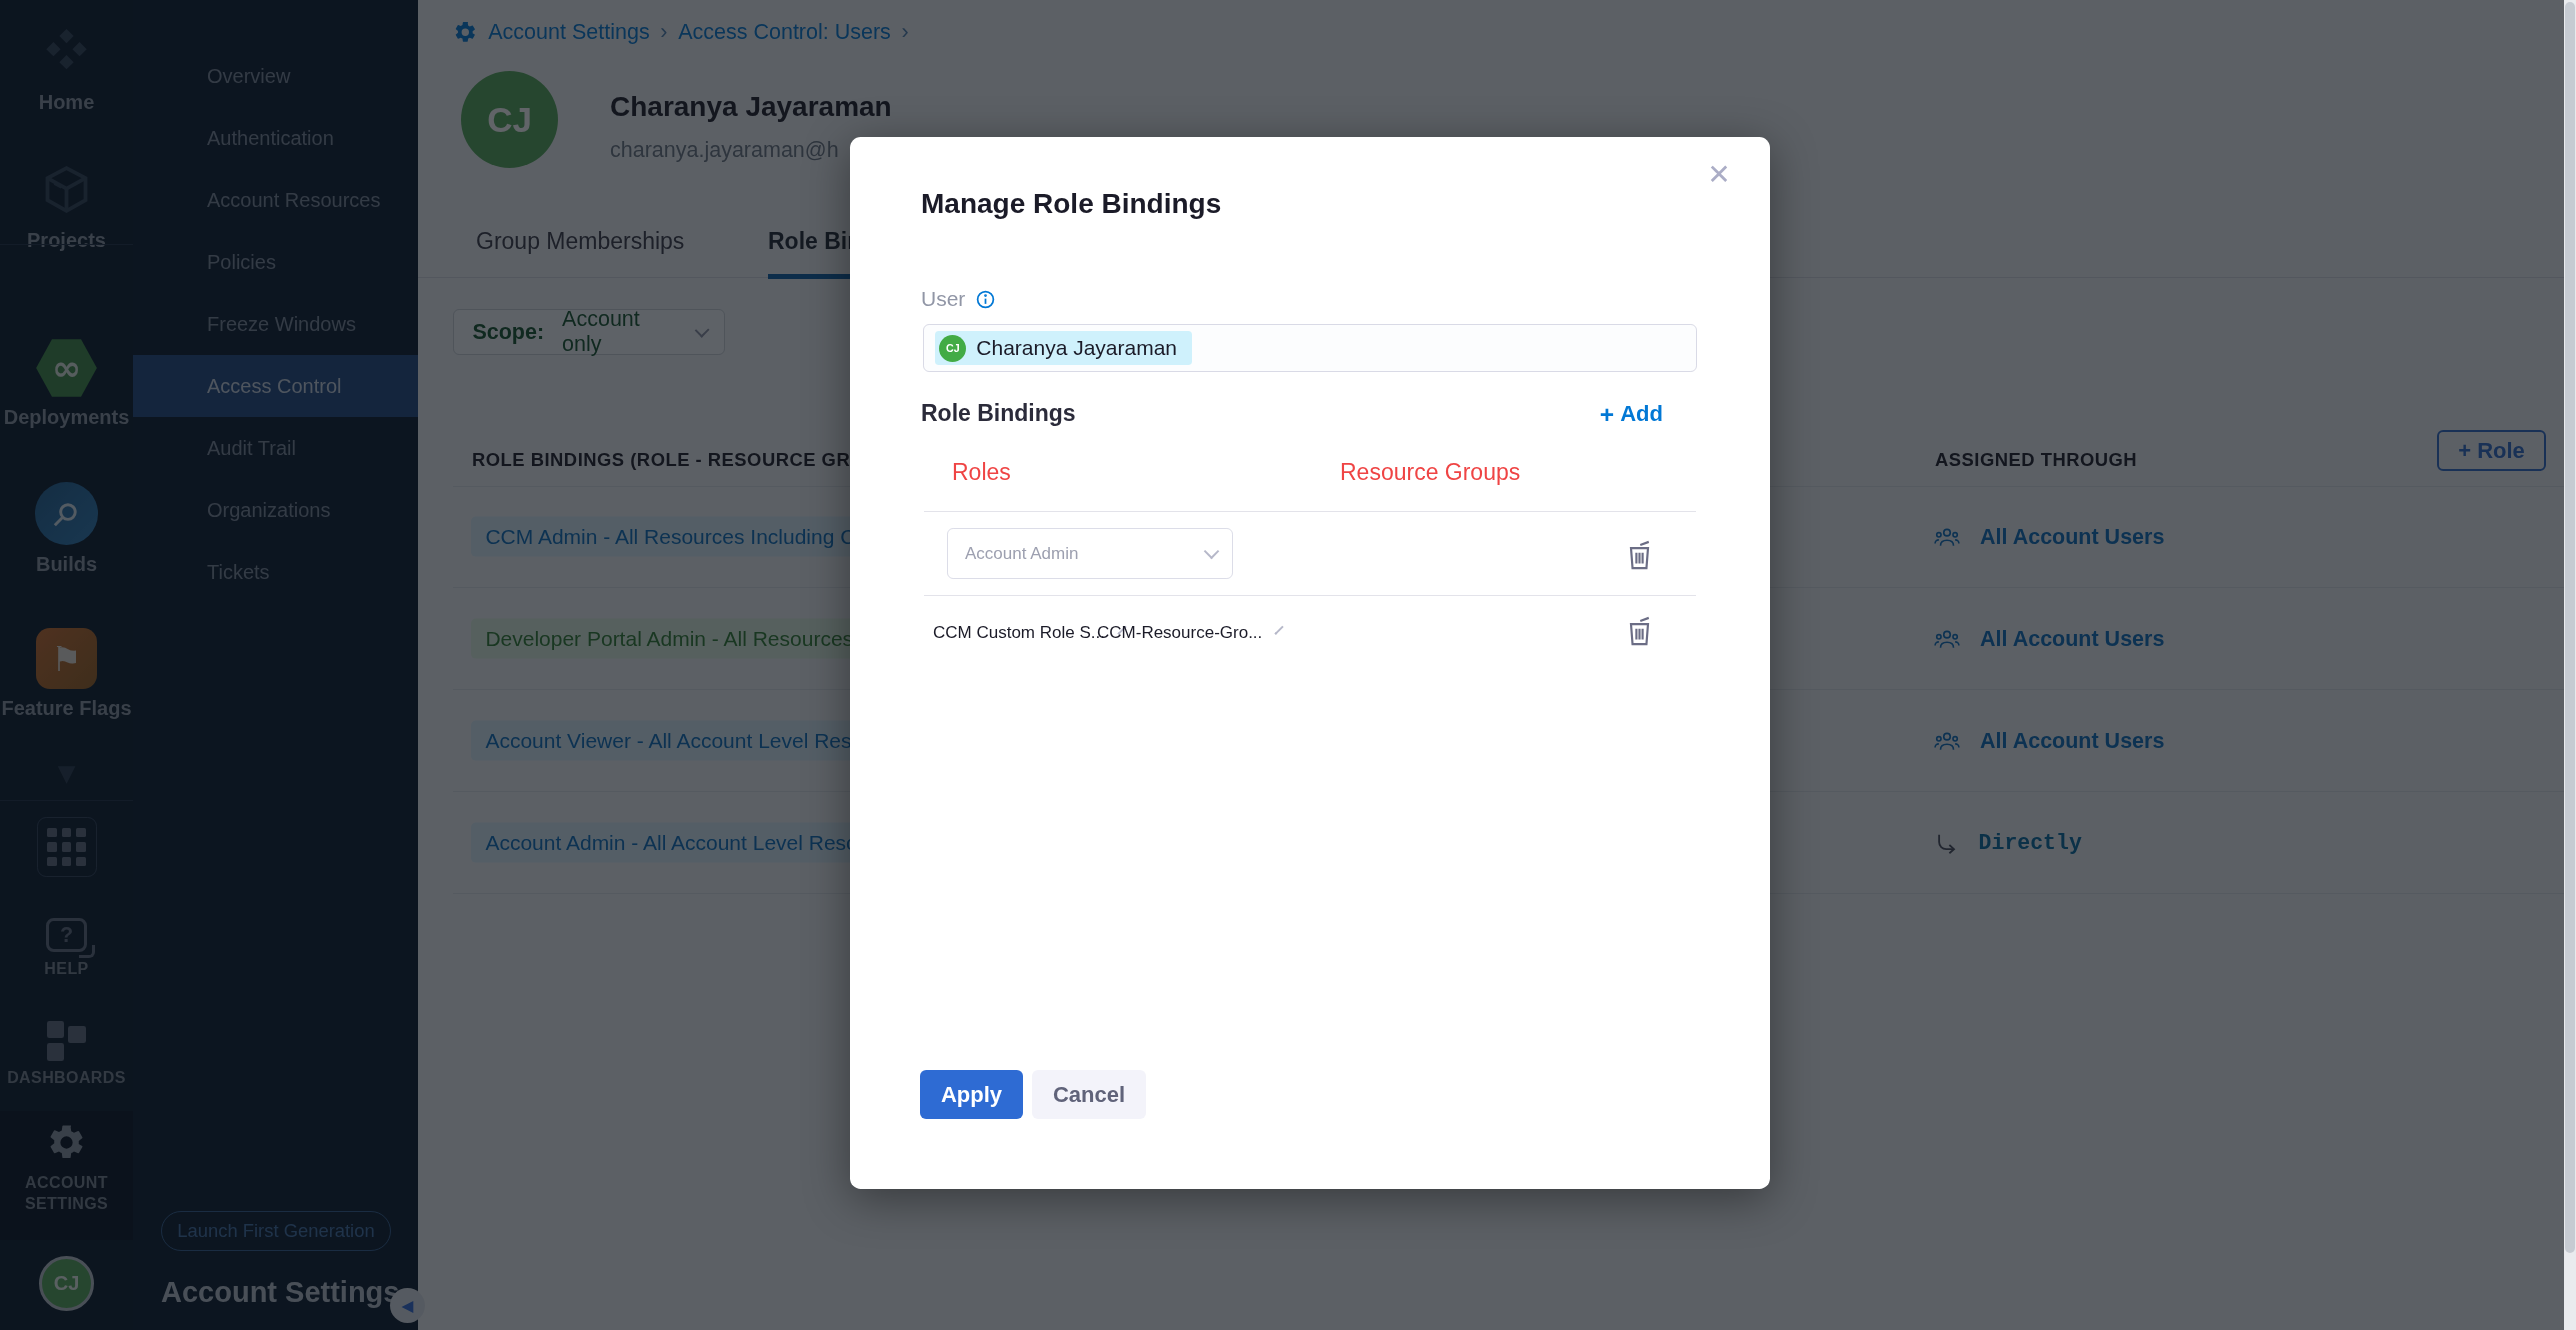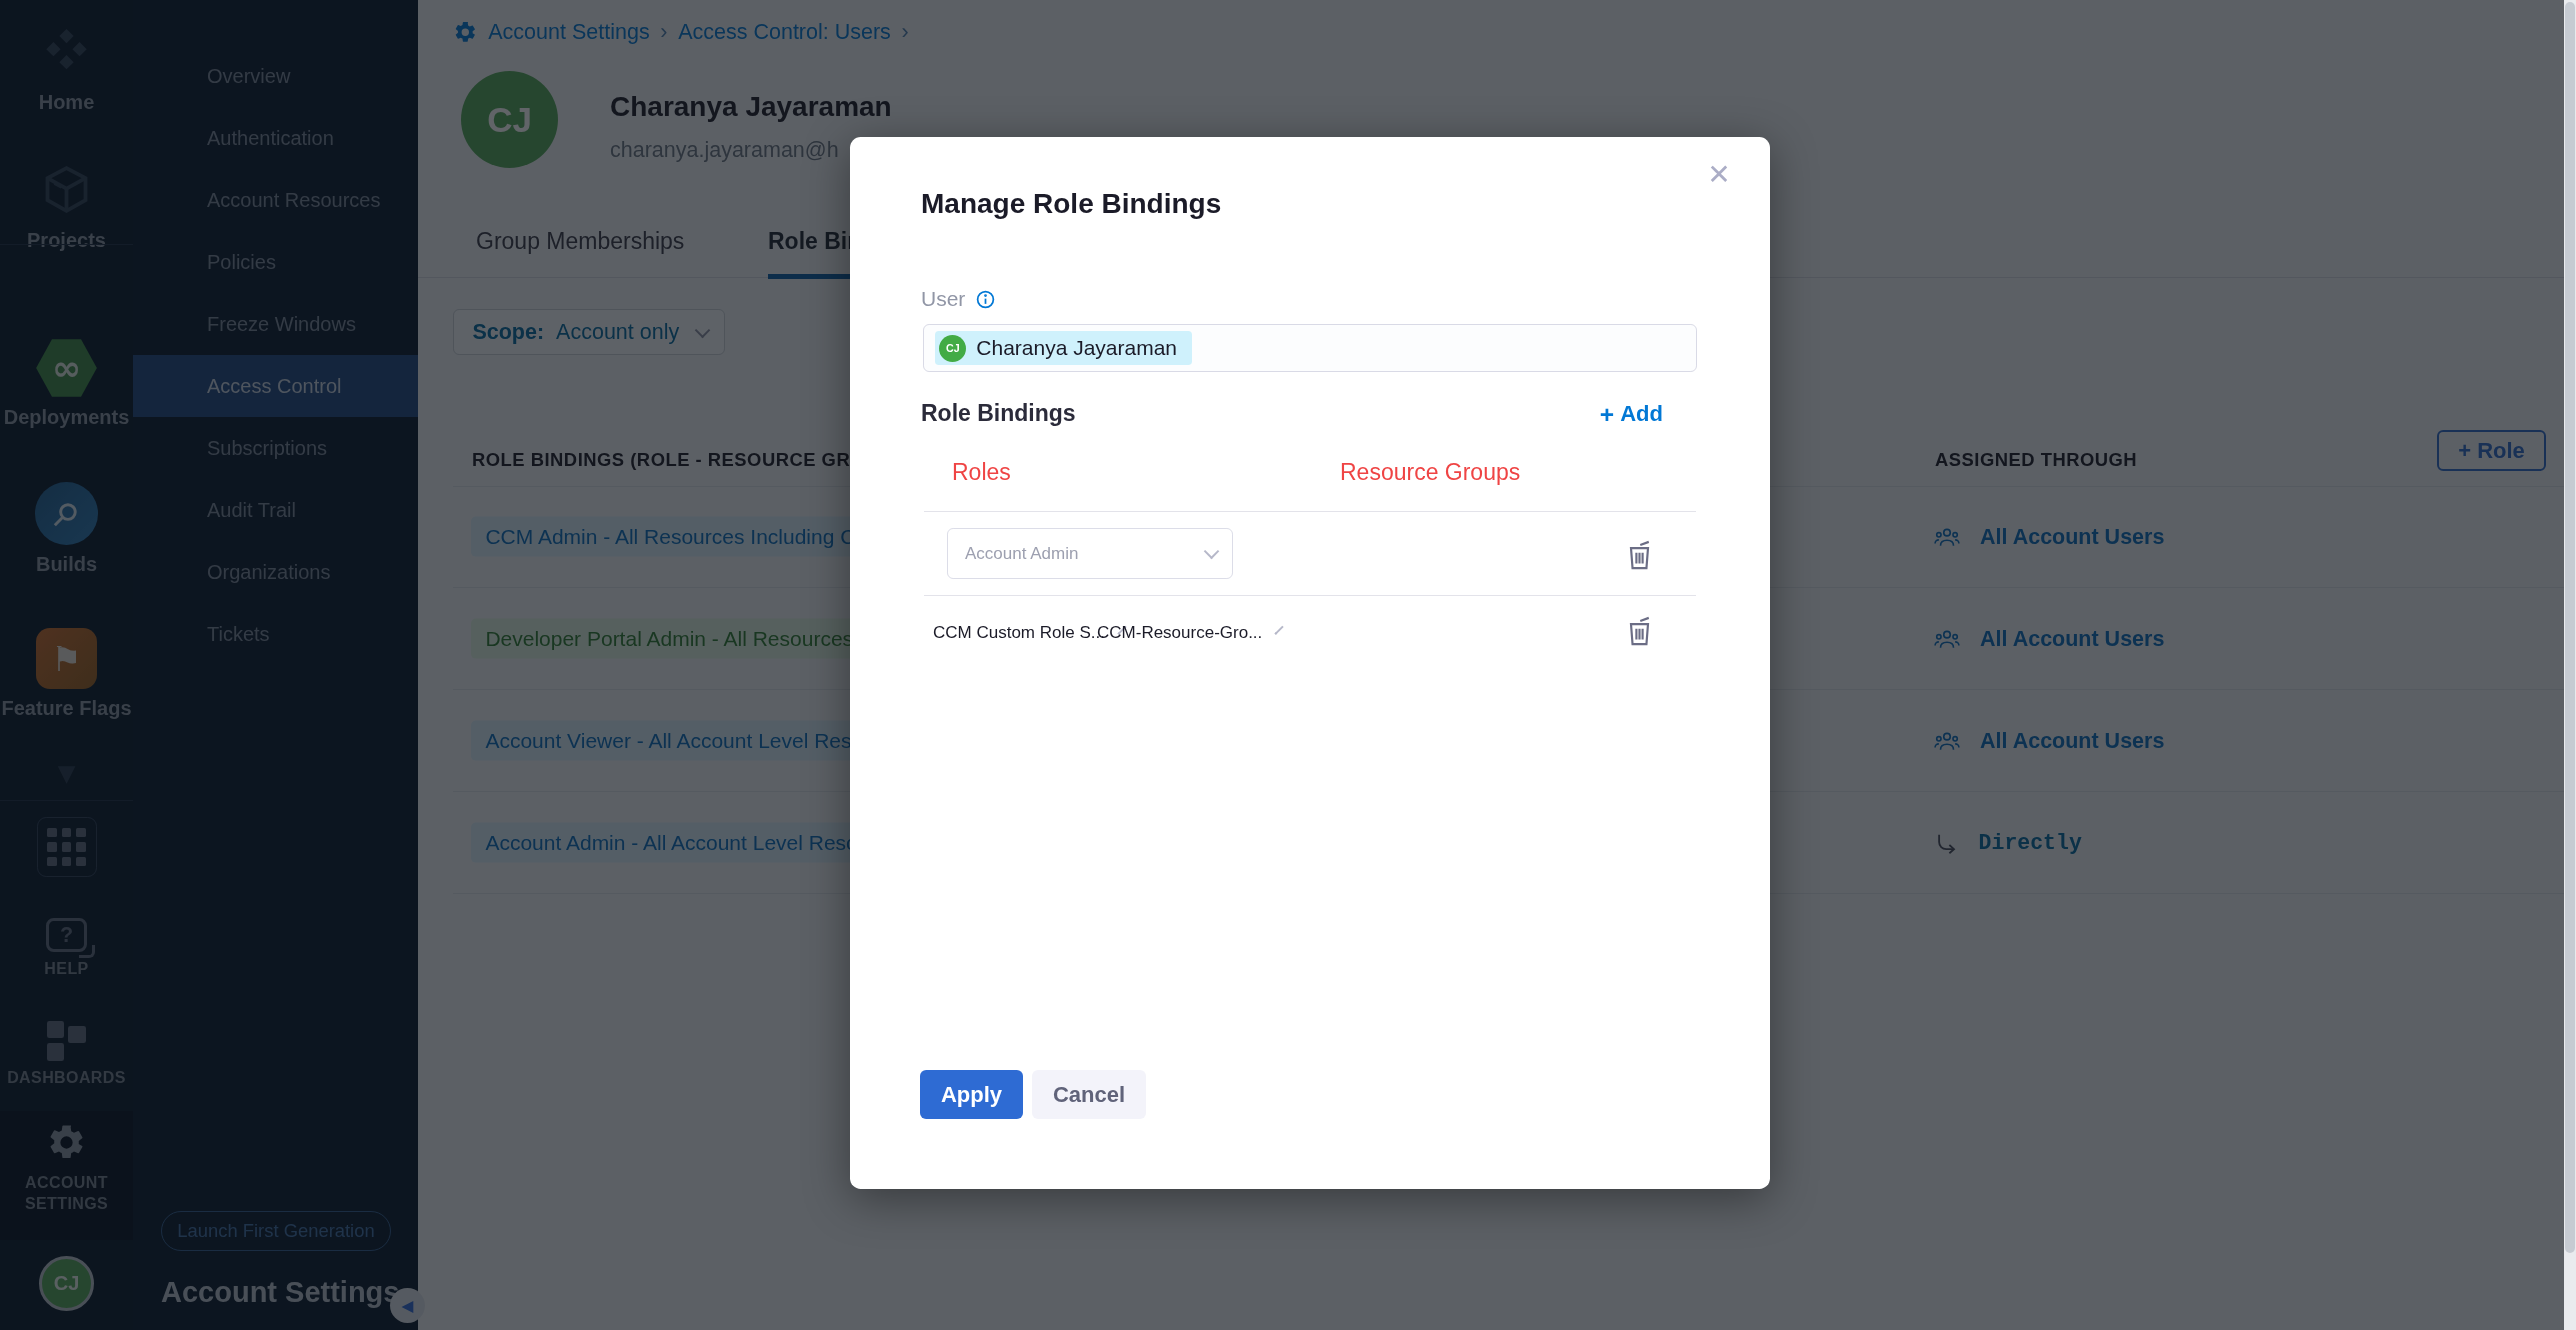--- a/index.html
+++ b/index.html
@@ -45,21 +45,21 @@
   .breadcrumb .crumb { cursor:pointer; }
   .breadcrumb .sep { color:#4E7FB0; }
   .profile-avatar { position:absolute; left:43px; top:71px; width:97px; height:97px; border-radius:50%; background:#54A759; color:#FFFFFF; font-size:35px; font-weight:700; display:flex; align-items:center; justify-content:center; }
   .profile-name { position:absolute; left:192px; top:91px; font-size:28px; font-weight:600; color:#1B1B28; }
   .profile-email { position:absolute; left:192px; top:138px; font-size:21.5px; color:#6B7683; }
   .tabbar { position:absolute; left:0; top:229px; right:0; height:49px; border-bottom:1.5px solid #D6DAE1; }
   .tab { position:absolute; bottom:0; height:49px; display:flex; align-items:flex-start; font-size:23px; color:#383946; cursor:pointer; white-space:nowrap; }
   .tab.t1 { left:58px; }
   .tab.t2 { left:350px; font-weight:600; color:#1F2733; }
   .tab.t2::after { content:""; position:absolute; left:0; right:-15.4px; bottom:-1.5px; height:4.6px; background:#0A5FA8; }
-  .scope-select { position:absolute; left:35px; top:309px; width:272px; height:46px; border:1.5px solid #C9CFD6; border-radius:6.1px; background:#F7F9FB; display:flex; align-items:center; padding:0 18.4px; gap:12px; font-size:21.5px; color:#0369a1; cursor:pointer; }
+  .scope-select { position:absolute; left:35px; top:309px; width:272px; height:46px; border:1.5px solid #C9CFD6; border-radius:6.1px; background:#F7F9FB; display:flex; align-items:center; padding:0 18.4px; gap:18px; font-size:21.5px; color:#14532d; cursor:pointer; }
   .scope-select .lbl { font-weight:700; }
   .caret { width:10.7px; height:10.7px; border-right:2.3px solid #8A8FA3; border-bottom:2.3px solid #8A8FA3; transform:rotate(45deg) translateY(-3.1px); margin-left:auto; }
   .role-btn { position:absolute; left:2019px; top:430px; width:109px; height:41px; border:2.3px solid #2E6BC9; border-radius:6.1px; background:transparent; color:#2E6BC9; font-size:22px; font-weight:600; font-family:inherit; cursor:pointer; }
   .thead-col { position:absolute; top:449px; font-size:18.4px; font-weight:700; color:#1B1B28; letter-spacing:0.5px; }
   .thead-col.c1 { left:54px; }
   .thead-col.c2 { left:1517px; }
   .thead-line { position:absolute; left:35px; right:12.3px; top:486px; height:0.8px; background:#DCE0E6; }
   .trow { position:absolute; left:35px; right:12.3px; height:102px; border-bottom:0.8px solid #DCE0E6; }
   .chip { position:absolute; left:18.4px; top:50%; transform:translateY(-50%); padding:8.4px 14px; border-radius:4.6px; font-size:21px; white-space:nowrap; cursor:pointer; }
   .chip.blue { background:#D8EDF9; color:#0A6EBE; }
@@ -205,21 +205,20 @@
   </aside>
 
   <aside class="sidebar">
     <ul class="side-list">
       <li class="side-item">Overview</li>
       <li class="side-item">Authentication</li>
       <li class="side-item">Account Resources</li>
       <li class="side-item">Policies</li>
       <li class="side-item">Freeze Windows</li>
       <li class="side-item active">Access Control</li>
-      <li class="side-item">Subscriptions</li>
       <li class="side-item">Audit Trail</li>
       <li class="side-item">Organizations</li>
       <li class="side-item">Tickets</li>
     </ul>
     <button class="launch-btn">Launch First Generation</button>
     <div class="side-footer-title">Account Settings</div>
   </aside>
   <div class="collapse-circle">
       <span class="glyph">◀</span>
     </div>

